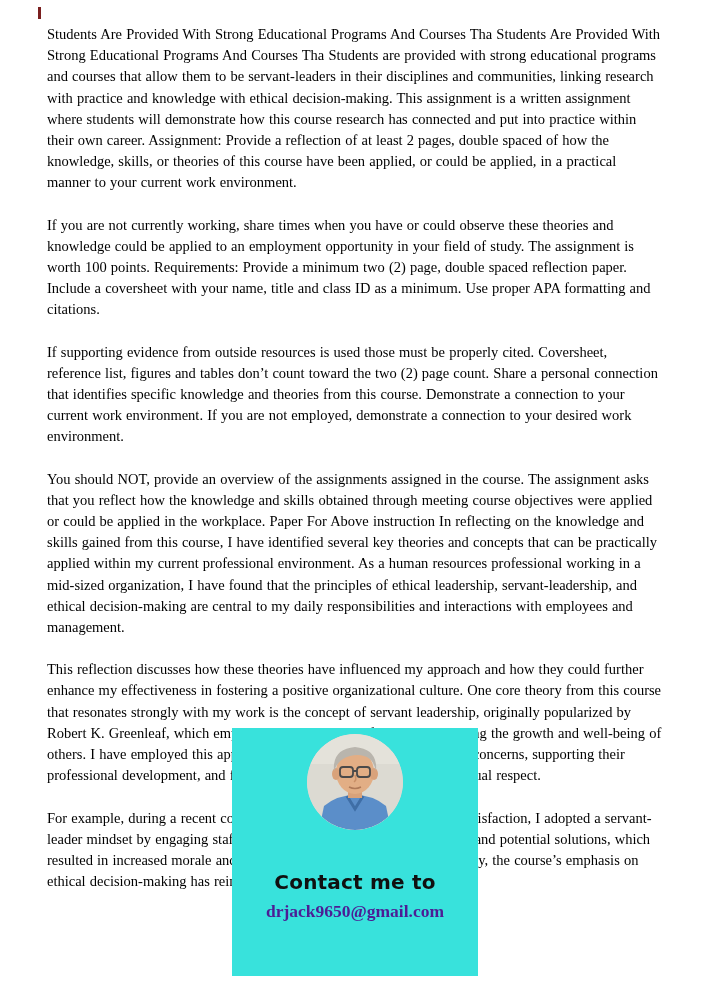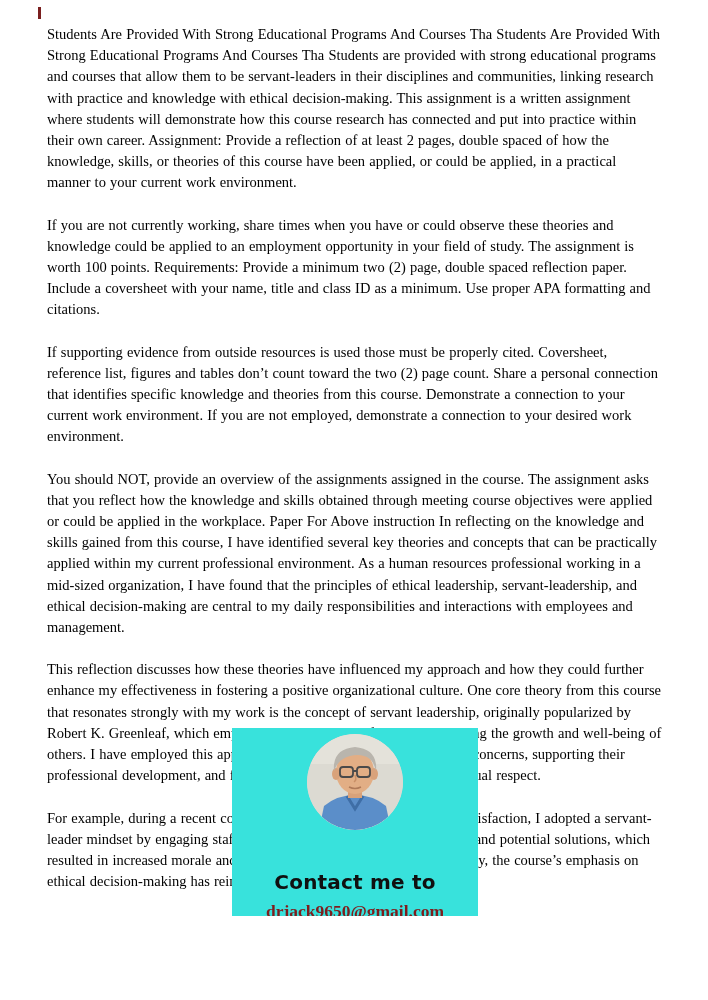--- a/index.html
+++ b/index.html
@@ -27,21 +27,21 @@
     font-size: 14.5px;
     line-height: 21.2px;
     margin-bottom: 21px;
     text-align: left;
     word-spacing: 0.5px;
   }
 
   .overlay {
     position: absolute;
     left: 232px; top: 728px;
-    width: 246px; height: 188px;
+    width: 246px; height: 248px;
     background: #38e2dc;
     text-align: center;
     overflow: hidden;
   }
   .avatar {
     width: 96px; height: 96px;
     border-radius: 50%;
     margin: 6px auto 0 auto;
     overflow: hidden;
     background: #dcdad2;
@@ -53,21 +53,21 @@
     font-size: 20px;
     line-height: 28px;
     color: #101010;
     letter-spacing: 0.2px;
   }
   .ad-email {
     margin-top: 5px;
     font-family: "Liberation Serif", serif;
     font-weight: bold;
     font-size: 17.5px;
-    color: #7f1d1d;
+    color: #4c1d95;
   }
 </style>
 </head>
 <body>
 
 <div class="page-mark"></div>
 
 <div class="content">
   <p class="para">Students Are Provided With Strong Educational Programs And Courses Tha Students Are Provided With Strong Educational Programs And Courses Tha Students are provided with strong educational programs and courses that allow them to be servant-leaders in their disciplines and communities, linking research with practice and knowledge with ethical decision-making. This assignment is a written assignment where students will demonstrate how this course research has connected and put into practice within their own career. Assignment: Provide a reflection of at least 2 pages, double spaced of how the knowledge, skills, or theories of this course have been applied, or could be applied, in a practical manner to your current work environment.</p>
   <p class="para">If you are not currently working, share times when you have or could observe these theories and knowledge could be applied to an employment opportunity in your field of study. The assignment is worth 100 points. Requirements: Provide a minimum two (2) page, double spaced reflection paper. Include a coversheet with your name, title and class ID as a minimum. Use proper APA formatting and citations.</p>

